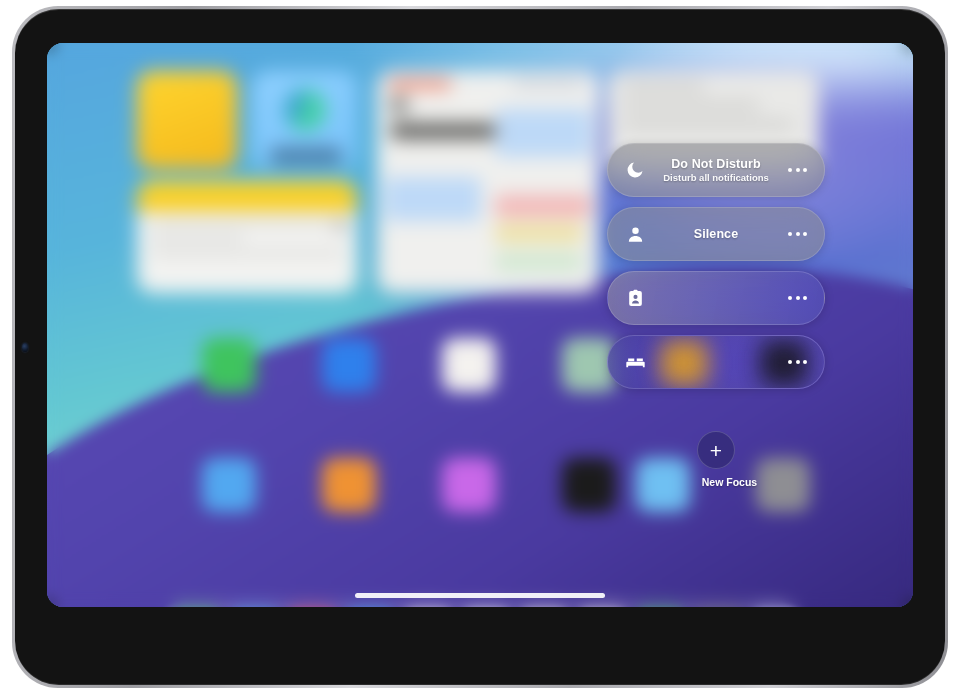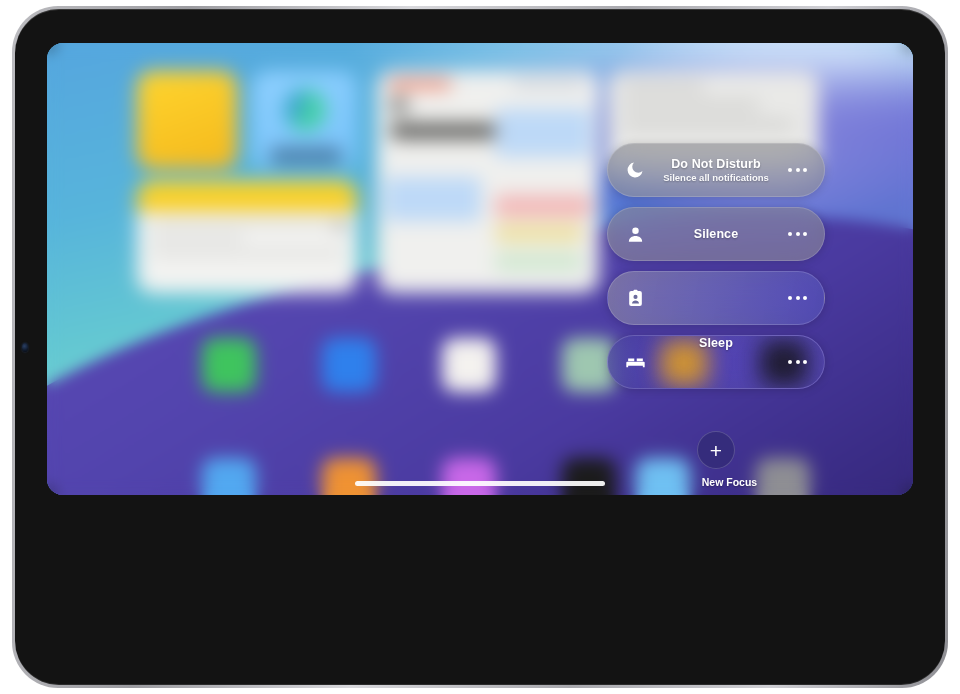--- a/index.html
+++ b/index.html
@@ -35,21 +35,21 @@
     position: absolute; left: 22px; top: 343px;
     width: 6px; height: 9px; border-radius: 50%;
     background: radial-gradient(circle at 40% 35%, #2a3f63 0%, #101a2c 60%, #070a11 100%);
     box-shadow: 0 0 2px rgba(40,70,120,.7);
   }
 
   
   #screen {
     position: absolute;
     left: 47px; top: 43px;
-    width: 866px; height: 452px;
+    width: 866px; height: 564px;
     border-radius: 16px;
     overflow: hidden;
     background: #4aa3dd;
   }
   
   #wallpaper {
     position: absolute; inset: 0;
     background:
       radial-gradient(ellipse 120% 70% at 92% 4%,  #cfe6fb 0%, rgba(207,230,251,0) 48%),
       radial-gradient(ellipse 70% 60%  at 78% 32%, #4a7fe0 0%, rgba(74,127,224,0) 62%),
@@ -299,21 +299,21 @@
   <div id="focus-layer">
 
     <div class="focus-row" id="focus-dnd">
       <span class="glyph">
         <svg width="20" height="20" viewBox="0 0 24 24" fill="#fff">
           <path d="M21 13.2A9 9 0 1 1 10.8 3a7.2 7.2 0 0 0 10.2 10.2z"></path>
         </svg>
       </span>
       <div class="labels">
         <div class="title">Do Not Disturb</div>
-        <div class="sub">Silence all notifications</div>
+        <div class="sub">Disturb all notifications</div>
       </div>
       <span class="dots">
           <i></i>
           <i></i>
           <i></i>
         </span>
     </div>
 
     <div class="focus-row" id="focus-personal">
       <span class="glyph">
@@ -351,23 +351,20 @@
     <div class="focus-row" id="focus-sleep">
       <div class="bleed-orange"></div>
       <div class="bleed-dark"></div>
       <div class="row-content">
         <span class="glyph">
           <svg width="21" height="21" viewBox="0 0 24 24" fill="#fff">
             <path d="M2.5 11.2h19a1 1 0 0 1 1 1v5.1h-2.1v-1.6H3.6v1.6H1.5v-5.1a1 1 0 0 1 1-1z"></path>
             <path d="M3.6 7.3h7v3.2h-7zM13.4 7.3h7v3.2h-7z"></path>
           </svg>
         </span>
-        <div class="labels">
-          <div class="title">Sleep</div>
-        </div>
         <span class="dots">
             <i></i>
             <i></i>
             <i></i>
           </span>
       </div>
     </div>
 
     <div id="new-focus-wrap">
       <div id="new-focus-button">

